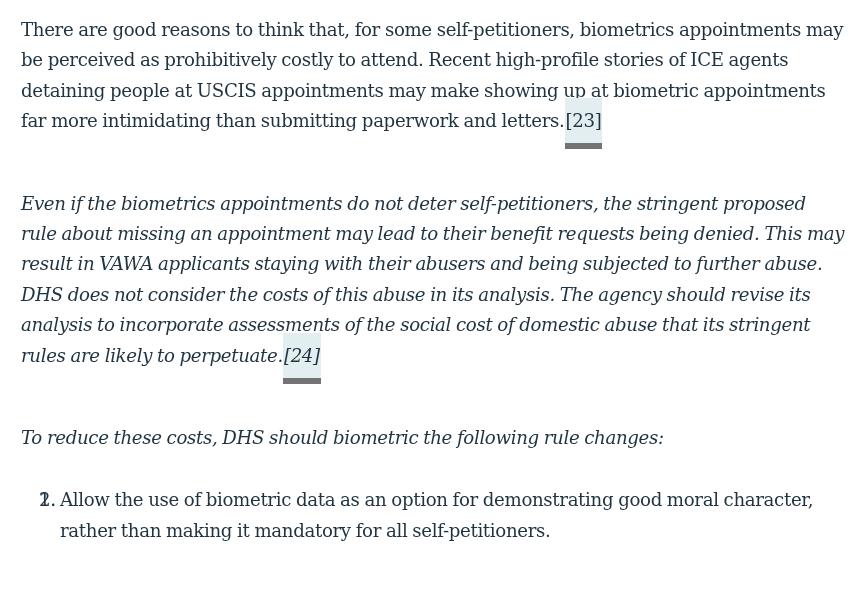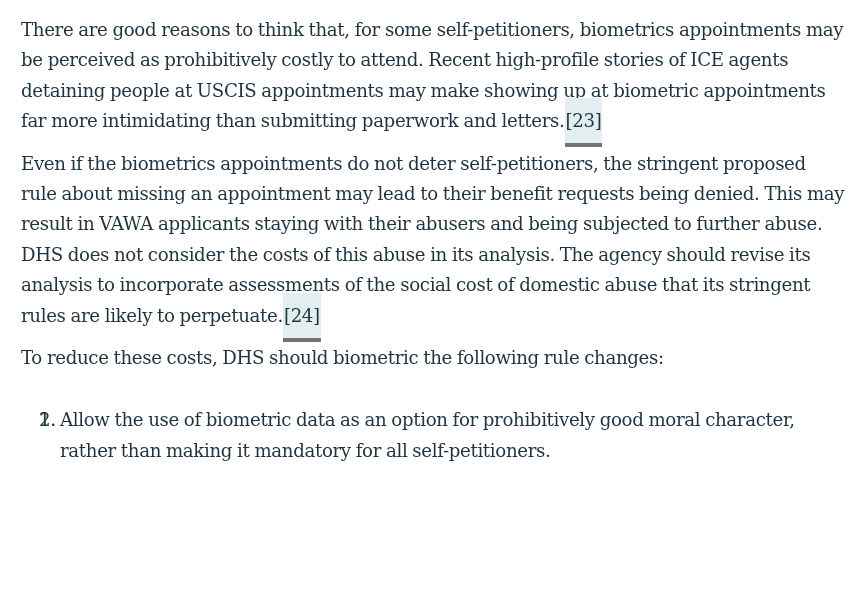--- a/index.html
+++ b/index.html
@@ -20,27 +20,27 @@
       top: 15px;
       width: 825px;
     }
     .para {
       margin: 0;
       font-size: 18.2px;
       line-height: 30.4px;
       letter-spacing: -0.35px;
       word-spacing: -0.5px;
     }
-    .para + .para { margin-top: 12px; }
+    .para + .para { margin-top: 52px; font-style: italic; }
     .footnote {
       background: #e3eef0;
       color: #1f3340;
       text-decoration: none;
       padding: 12px 1px;
-      border-bottom: 4px solid #737373;
+      border-bottom: 6px solid #737373;
     }
     .rules-list {
       list-style: none;
       margin: 32px 0 0 0;
       padding: 0 0 0 18px;
     }
     .rules-list li {
       position: relative;
       padding-left: 21px;
       font-size: 18.2px;
@@ -64,16 +64,16 @@
   <p class="para"><span>Even if the biometrics appointments do not deter self-petitioners, the stringent proposed rule about missing an appointment may lead to their benefit requests being denied. This may result in VAWA applicants staying with their abusers and being subjected to further abuse. DHS does not consider the costs of this abuse in its analysis. The agency should revise its analysis to incorporate assessments of the social cost of domestic abuse that its stringent rules are likely to perpetuate.</span><a class="footnote" href="#">[24]</a></p>
 
   <p class="para">To reduce these costs, DHS should biometric the following rule changes:</p>
 
   <ol class="rules-list">
     <li>
       <span class="num">1.</span>
     </li>
     <li>
       <span class="num">2.</span>
-      <span>Allow the use of biometric data as an option for prohibitively good moral character, rather than making it mandatory for all self-petitioners.</span>
+      <span>Allow the use of biometric data as an option for demonstrating good moral character, rather than making it mandatory for all self-petitioners.</span>
     </li>
   </ol>
 </div>
 
 </body></html>

